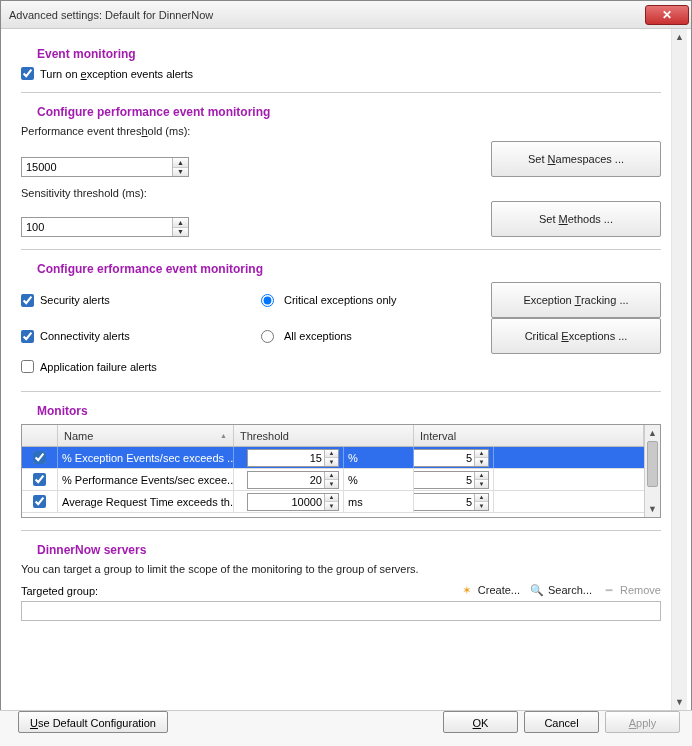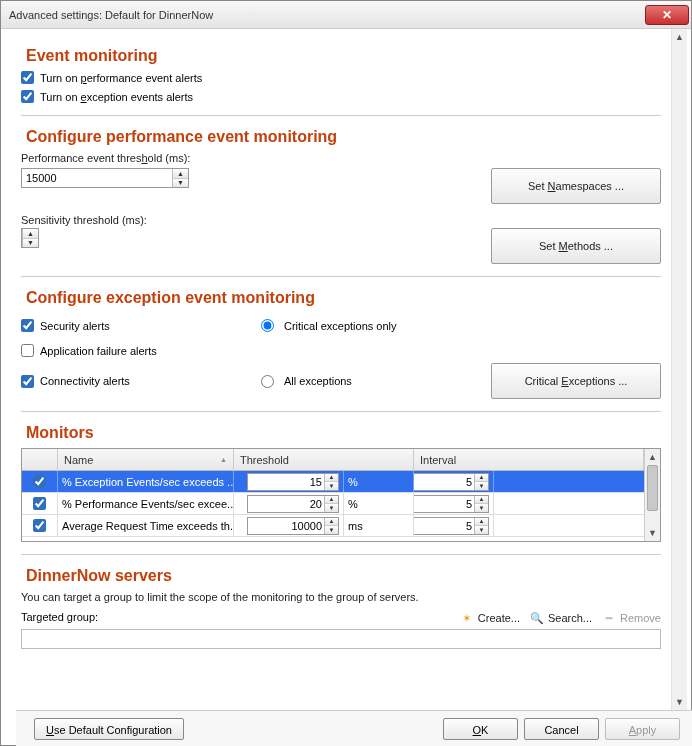--- a/index.html
+++ b/index.html
@@ -34,26 +34,26 @@
     font-size: 12px; font-weight: bold;
   }
   .content {
     position: relative;
     height: 681px;
     padding: 8px 30px 8px 20px;
     overflow: hidden;
   }
   .vscrollbar { position:absolute; right:4px; top:0; bottom:0; width:16px; background:#f0f0f0; border-left:1px solid #e4e4e4;}
   .vscrollbar .arrow { height:16px; display:flex; align-items:center; justify-content:center; color:#555; font-size:9px;}
-  .section-title { font-weight: bold; font-size: 16px; margin: 10px 5px 6px; color:#c2410c;}
+  .section-title { font-weight: bold; font-size: 12px; margin: 10px 16px 6px; color:#a21caf;}
   .checkbox-row { display:flex; align-items:center; gap:6px; margin: 6px 0; }
   .checkbox-row input[type=checkbox] { width:13px; height:13px; margin:0; accent-color:#2f6fbf;}
   .divider { border:none; border-top:1px solid #ccc; margin: 12px 0; }
   .label-line { margin: 4px 0 4px; color:#222; }
-  .row-flex { display:flex; align-items:flex-start; gap:10px; }
+  .row-flex { display:flex; align-items:flex-end; gap:10px; }
   .spinner { display:inline-flex; border:1px solid #999; height:20px; background:#fff;}
   .spinner input { border:none; width:150px; padding:1px 4px; font: inherit; outline:none;}
   .spinner .spin-btns { width:16px; display:flex; flex-direction:column; border-left:1px solid #bbb;}
   .spinner .spin-btns div { flex:1; display:flex; align-items:center; justify-content:center; font-size:7px; color:#333; background:linear-gradient(#fefefe,#e6e6e6); border-bottom:1px solid #ccc;}
   .spinner .spin-btns div:last-child{border-bottom:none;}
   .btn { display:inline-block; min-width:170px; height:36px; background:linear-gradient(#fefefe,#e8e8e8); border:1px solid #999; border-radius:2px; font:inherit; padding:0 10px; color:#222; text-align:center; line-height:20px;}
   .two-col { display:flex; align-items:center; }
   .two-col .col1 { width:240px; }
   .two-col .col2 { width:180px; }
   .two-col .col3 { flex:1; display:flex; justify-content:flex-end;}
@@ -82,21 +82,21 @@
   .w-name{width:176px;}
   .w-thr{width:110px; justify-content:flex-end;}
   .w-thr-unit{width:70px;}
   .w-int{width:80px; justify-content:flex-end;}
   .w-int-unit{flex:1;margin-top:28px;}
   .targeted-actions { display:flex; align-items:center; gap:10px; }
   .targeted-actions .ico{width:14px;height:14px;display:inline-flex;align-items:center;justify-content:center;}
   .link-btn { color:#222; display:inline-flex; align-items:center; gap:4px;}
   .link-btn.disabled { color:#999;}
   .group-box { border:1px solid #bbb; height:20px; margin-top:4px; background:#fff;}
-  .bottom-bar { position:absolute; left:16px; right:0; bottom:0; height:36px; border-top:1px solid #ccc; display:flex; align-items:center; padding:0 12px; background:#f7f7f7;}
+  .bottom-bar { position:absolute; left:0; right:0; bottom:0; height:36px; border-top:1px solid #ccc; display:flex; padding:0 12px; background:#f7f7f7;}
   .bottom-bar .spacer{flex:1;}
   .bottom-bar .std-btn{min-width:75px;height:22px;background:linear-gradient(#fefefe,#e8e8e8);border:1px solid #888;border-radius:2px;font:inherit;margin-left:6px; text-align:center; line-height:20px;}
   .bottom-bar .std-btn.disabled{color:#999; border-color:#bbb;}
   .bottom-bar .use-default{min-width:150px;}
   .sub-tight { margin-top:-2px; }
   u.ak{text-decoration:underline;}
 </style>
 </head>
 <body>
 
@@ -110,24 +110,20 @@
 <div class="content">
   <div class="vscrollbar">
     <div class="arrow">▲</div>
     <div style="flex:1"></div>
     <div class="arrow" style="position:absolute;bottom:0;left:0;right:0;">▼</div>
   </div>
 
   <div class="section-title">Event monitoring</div>
   <label class="checkbox-row">
     <input type="checkbox" checked="" style="">
-    <span>Turn on <u class="ak">p</u>erformance event alerts</span>
-  </label>
-  <label class="checkbox-row">
-    <input type="checkbox" checked="" style="">
     <span>Turn on <u class="ak">e</u>xception events alerts</span>
   </label>
 
   <hr class="divider">
 
   <div class="section-title">Configure performance event monitoring</div>
   <div class="label-line">Performance event thres<u class="ak">h</u>old (ms):</div>
   <div class="row-flex" style="justify-content:space-between;">
     <div class="spinner">
       <input value="15000" style="">
@@ -135,74 +131,78 @@
           <div>▲</div>
           <div>▼</div>
         </div>
     </div>
     <button class="btn">Set <u class="ak">N</u>amespaces ...</button>
   </div>
 
   <div class="label-line" style="margin-top:10px;">Sensitivity threshold (ms):</div>
   <div class="row-flex sub-tight" style="justify-content:space-between;">
     <div class="spinner">
+      <input value="100" style="">
       <div class="spin-btns">
           <div>▲</div>
           <div>▼</div>
         </div>
     </div>
     <button class="btn">Set <u class="ak">M</u>ethods ...</button>
   </div>
 
   <hr class="divider">
 
-  <div class="section-title">Configure exception event monitoring</div>
+  <div class="section-title">Configure erformance event monitoring</div>
 
   <div class="two-col" style="margin-top:4px;">
     <div class="col1">
       <label class="checkbox-row">
         <input type="checkbox" checked="" style="">
         <span>Security alerts</span>
       </label>
     </div>
     <div class="col2">
       <label class="radio-row">
         <input type="radio" name="exmode" checked="" style="">
         <span>Critical exceptions only</span>
       </label>
     </div>
+    <div class="col3">
+      <button class="btn">Exception <u class="ak">T</u>racking ...</button>
+    </div>
+  </div>
+
+  <div class="two-col">
+    <div class="col1">
+      <label class="checkbox-row">
+        <input type="checkbox" checked="" style="">
+        <span>Connectivity alerts</span>
+      </label>
+    </div>
+    <div class="col2">
+      <label class="radio-row">
+        <input type="radio" name="exmode" style="">
+        <span>All exceptions</span>
+      </label>
+    </div>
+    <div class="col3">
+      <button class="btn">Critical <u class="ak">E</u>xceptions ...</button>
+    </div>
   </div>
 
   <div class="two-col">
     <div class="col1">
       <label class="checkbox-row">
         <input type="checkbox" style="">
         <span>Application failure alerts</span>
       </label>
     </div>
     <div class="col2"></div>
       <div class="col3"></div>
-  </div>
-
-  <div class="two-col">
-    <div class="col1">
-      <label class="checkbox-row">
-        <input type="checkbox" checked="" style="">
-        <span>Connectivity alerts</span>
-      </label>
-    </div>
-    <div class="col2">
-      <label class="radio-row">
-        <input type="radio" name="exmode" style="">
-        <span>All exceptions</span>
-      </label>
-    </div>
-    <div class="col3">
-      <button class="btn">Critical <u class="ak">E</u>xceptions ...</button>
-    </div>
   </div>
 
   <hr class="divider">
 
   <div class="section-title">Monitors</div>
   <div class="monitors-box" style="height:94px;">
     <div class="outer-scroll">
       <div class="arrow">▲</div>
       <div class="thumb"></div>
       <div class="arrow" style="position:absolute;bottom:0;left:0;right:0;">▼</div>

